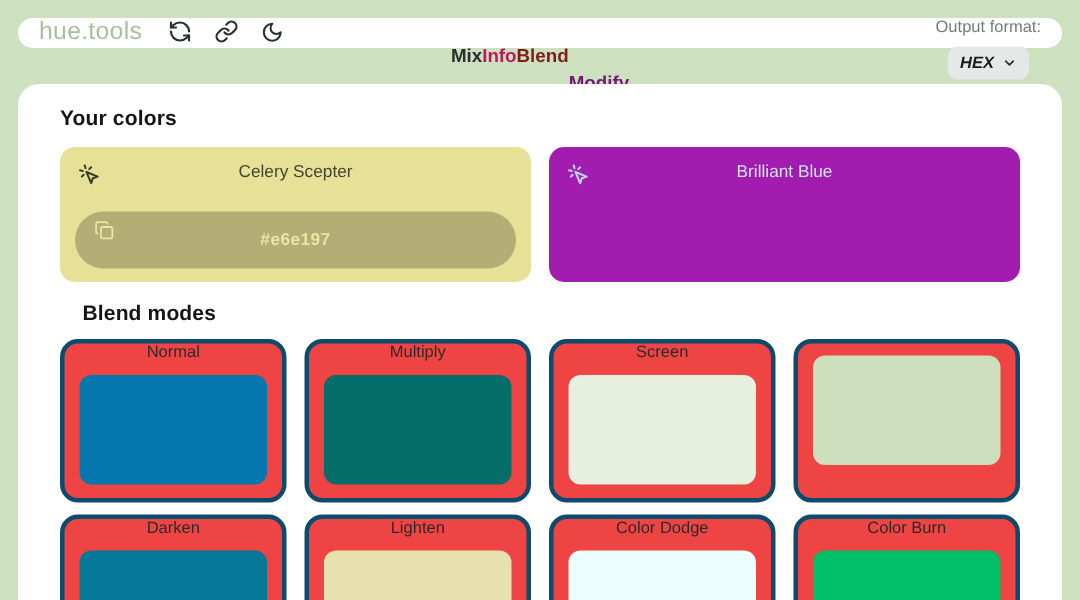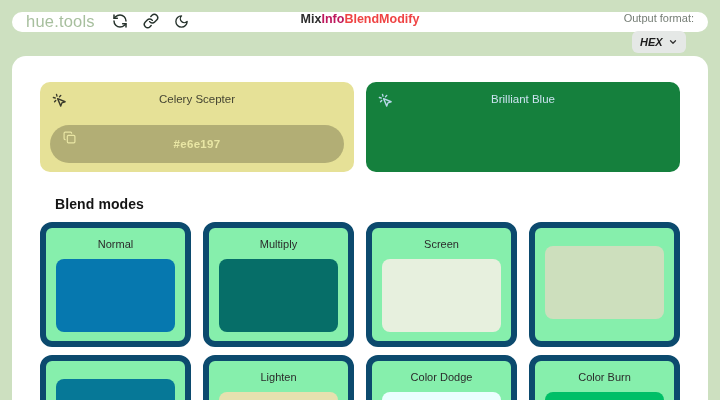--- a/index.html
+++ b/index.html
@@ -56,28 +56,28 @@
   .hex-pill {
     position:absolute; left:10px; right:10px; bottom:9px; height:38px;
     border:none; border-radius:999px; cursor:pointer;
     display:flex; align-items:center; justify-content:center;
     font-family:"Liberation Sans", sans-serif;
   }
   .hex-pill .copy-ic { position:absolute; left:13px; top:6px; }
   .hex-text { font-size:11.5px; font-weight:700; letter-spacing:.3px; }
 
   
-  .blend-title { margin-top:24px;padding-left:15px; }
+  .blend-title { margin-top:12px;padding-left:15px; }
   .blend-grid {
     display:grid; grid-template-columns:repeat(4,1fr);
     column-gap:12px; row-gap:8px; margin-top:10px;
   }
   .blend-card {
-    background:#86efac; border:6px solid #0c4a6e; border-radius:12px;
-    padding:10px 10px 9px;
+    background:#ef4444; border:3px solid #0c4a6e; border-radius:12px;
+    padding:0 10px 9px;
   }
   .blend-label { text-align:center; font-size:11px; font-weight:500; color:#2b2b2b; line-height:13px; }
   .blend-swatch { margin-top:8px; height:73px; border-radius:8px; cursor:pointer; }
 </style>
 </head>
 <body>
 
 <header class="app-header">
   <div class="logo" style="color: rgb(167, 191, 158);">hue.tools</div>
 
@@ -99,37 +99,38 @@
     <button class="icon-btn">
       <svg width="15" height="15" viewBox="0 0 24 24" fill="none" stroke="currentColor" stroke-width="2.2" stroke-linecap="round" stroke-linejoin="round">
         <path d="M12 3a6.364 6.364 0 0 0 9 9 9 9 0 1 1-9-9Z"></path>
       </svg>
     </button>
   </div>
 
   <nav class="main-nav">
     <button class="nav-item" style="color: rgb(45, 45, 45);">Mix</button>
     <button class="nav-item" style="color: #be185d;">Info</button>
-    <button class="nav-item" style="color: #ef4444;">Blend</button>
-    <button class="nav-item" style="color: #ef4444;">Modify</button>
+    <button class="nav-item" style="color: #7f1d1d;">Blend</button>
+    <button class="nav-item" style="color: #701a75; margin-top: 36px;">Modify</button>
   </nav>
 
   <div class="output-format">
     <span class="of-label">Output format:</span>
     <button class="of-select">
       <span>HEX</span>
       <svg class="chev" width="10" height="10" viewBox="0 0 24 24" fill="none" stroke="currentColor" stroke-width="3" stroke-linecap="round" stroke-linejoin="round">
         <path d="m6 9 6 6 6-6"></path>
       </svg>
     </button>
   </div>
 </header>
 
 <main class="main-panel">
 
+  <h2 class="section-title">Your colors</h2>
 
   <div class="colors-grid">
 
     <div class="color-card" style="background-color: rgb(230, 225, 151);">
       <button class="card-icon" style="color: rgb(59, 59, 44);">
         <svg width="15" height="15" viewBox="0 0 24 24" fill="none" stroke="currentColor" stroke-width="2.2" stroke-linecap="round" stroke-linejoin="round">
           <path d="m9 9 5 12 1.8-5.2L21 14Z"></path>
             <path d="M7.2 2.2 8 5.1"></path>
             <path d="m5.1 8-2.9-.8"></path>
             <path d="M14 4.1 12 6"></path>
@@ -141,21 +142,21 @@
         <span class="copy-ic" style="color: rgb(233, 230, 164);">
           <svg width="13" height="13" viewBox="0 0 24 24" fill="none" stroke="currentColor" stroke-width="2.2" stroke-linecap="round" stroke-linejoin="round">
             <rect width="14" height="14" x="8" y="8" rx="2" ry="2"></rect>
             <path d="M4 16c-1.1 0-2-.9-2-2V4c0-1.1.9-2 2-2h10c1.1 0 2 .9 2 2"></path>
           </svg>
         </span>
         <span class="hex-text" style="color: rgb(233, 230, 164);">#e6e197</span>
       </button>
     </div>
 
-    <div class="color-card" style="background-color: #15803d;">
+    <div class="color-card" style="background-color: #a21caf;">
       <button class="card-icon" style="color: rgb(183, 215, 233);">
         <svg width="15" height="15" viewBox="0 0 24 24" fill="none" stroke="currentColor" stroke-width="2.2" stroke-linecap="round" stroke-linejoin="round">
           <path d="m9 9 5 12 1.8-5.2L21 14Z"></path>
             <path d="M7.2 2.2 8 5.1"></path>
             <path d="m5.1 8-2.9-.8"></path>
             <path d="M14 4.1 12 6"></path>
             <path d="m6 12-1.9 2"></path>
         </svg>
       </button>
       <div class="card-title" style="color: rgb(203, 226, 240);">Brilliant Blue</div>
@@ -175,20 +176,21 @@
       <div class="blend-swatch" style="background-color: rgb(6, 110, 104);"></div>
     </div>
     <div class="blend-card">
       <div class="blend-label">Screen</div>
       <div class="blend-swatch" style="background-color: rgb(231, 240, 222);"></div>
     </div>
     <div class="blend-card">
       <div class="blend-swatch" style="background-color: rgb(205, 223, 189);"></div>
     </div>
     <div class="blend-card">
+      <div class="blend-label">Darken</div>
       <div class="blend-swatch" style="background-color: rgb(6, 120, 151);"></div>
     </div>
     <div class="blend-card">
       <div class="blend-label">Lighten</div>
       <div class="blend-swatch" style="background-color: rgb(230, 225, 175);"></div>
     </div>
     <div class="blend-card">
       <div class="blend-label">Color Dodge</div>
       <div class="blend-swatch" style="background-color: rgb(235, 255, 255);"></div>
     </div>

